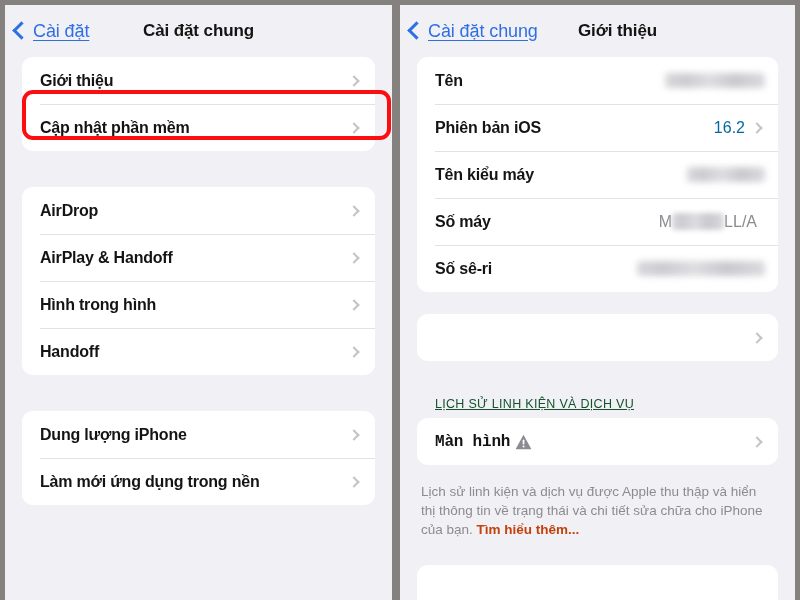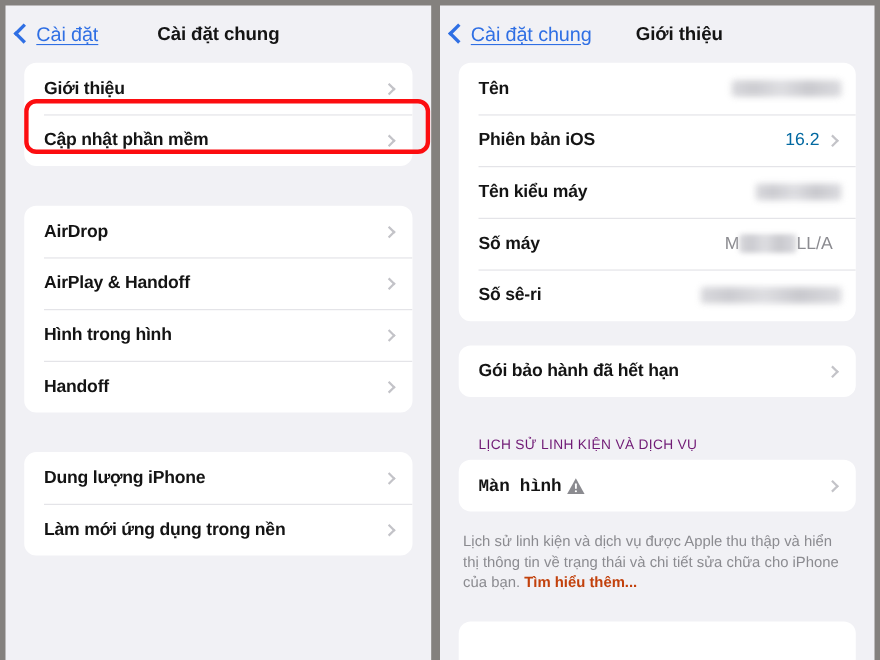--- a/index.html
+++ b/index.html
@@ -138,24 +138,25 @@
     color: #8b8b90;
     display: flex;
     align-items: center;
     gap: 0px;
     margin-right: 8px;
   }
 
   
   .section-head {
     font-size: 12.5px;
-    color: #701a75;
+    color: #14532d;
     letter-spacing: 0.3px;
     padding: 0 0 7px 18px;
     text-transform: uppercase;
+    text-decoration: underline;
   }
   .footnote {
     font-size: 13.5px;
     line-height: 1.42;
     color: #8b8b90;
     padding: 9px 4px 0 4px;
   }
   .footnote a {
     color: #c2410c;
     text-decoration: none;
@@ -300,21 +301,20 @@
         <div class="row">
           <span class="row-label">Số sê-ri</span>
           <span class="spacer"></span>
           <span class="blur w-serial"></span>
         </div>
 
       </div>
 
       <div class="card">
         <div class="row">
-          <span class="row-label">Gói bảo hành đã hết hạn</span>
           <span class="spacer"></span>
           <span class="chev"></span>
         </div>
       </div>
 
       <div class="section-head">LỊCH SỬ LINH KIỆN VÀ DỊCH VỤ</div>
 
       <div class="card nogap">
         <div class="row">
           <span class="row-label">Màn hình</span>

